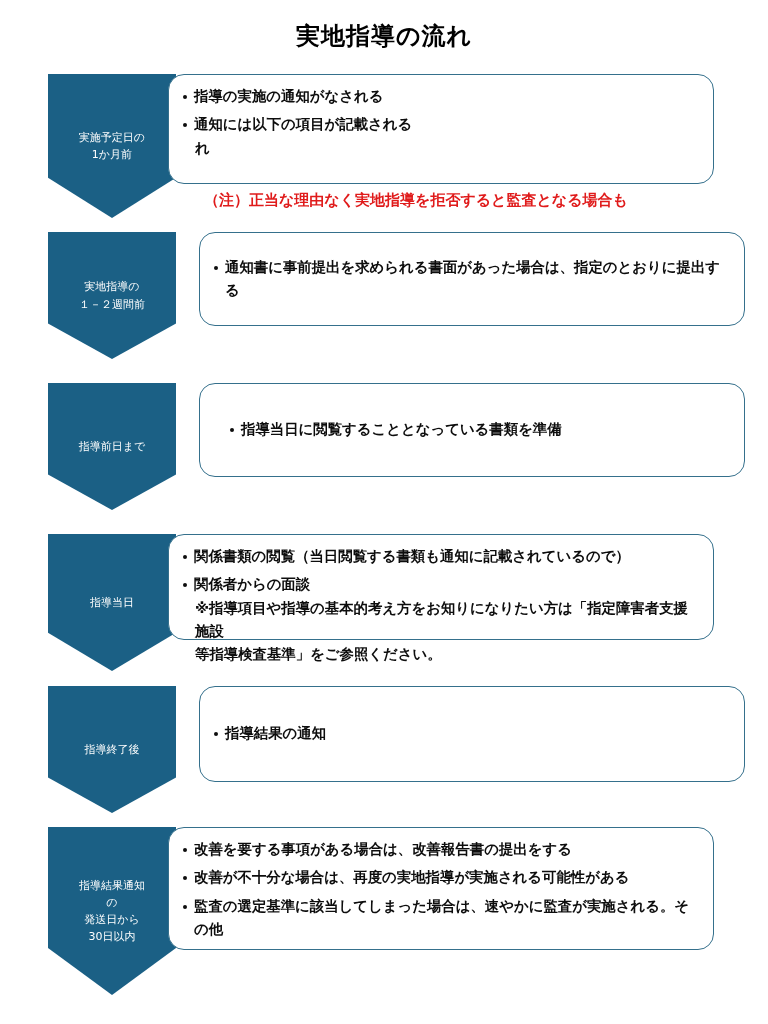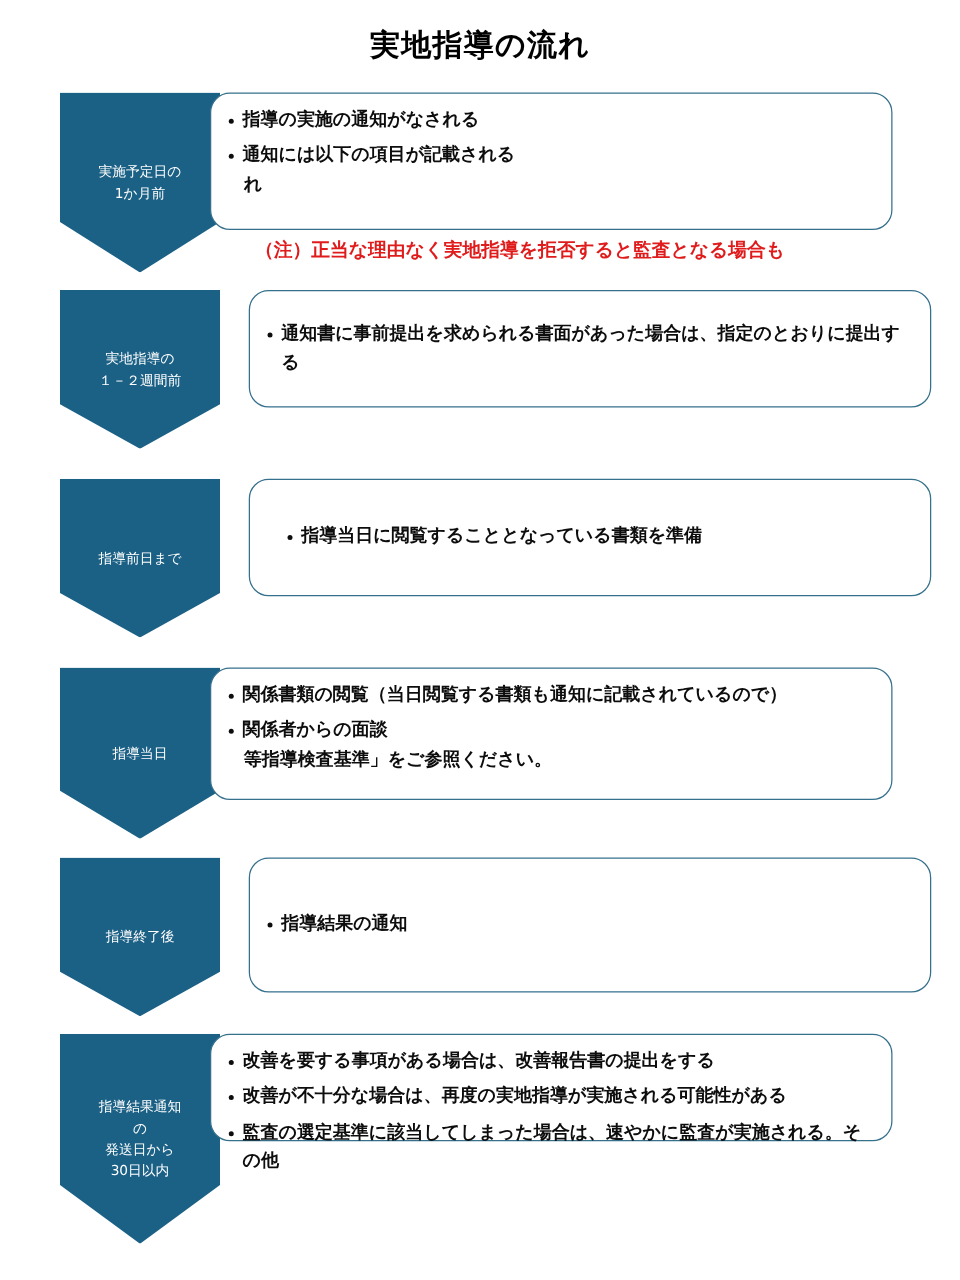--- a/index.html
+++ b/index.html
@@ -183,48 +183,49 @@
   <div class="row" style="top:534px;">
     <div class="arrow" style="top:0; height:137px;">
       <div class="arrow-inner">
         <div>指導当日</div>
       </div>
     </div>
     <div class="box" style="top:0; height:106px;">
       <div class="box-inner">
         <p class="bullet-line">関係書類の閲覧（当日閲覧する書類も通知に記載されているので）</p>
         <p class="bullet-line" style="margin-bottom:0;">関係者からの面談</p>
+        <p class="sub-line">※指導項目や指導の基本的考え方をお知りになりたい方は「指定障害者支援施設</p>
         <p class="cont-line">等指導検査基準」をご参照ください。</p>
       </div>
     </div>
   </div>
 
   <div class="row" style="top:686px;">
     <div class="arrow" style="top:0; height:127px;">
       <div class="arrow-inner">
         <div>指導終了後</div>
       </div>
     </div>
-    <div class="box vcenter" style="top:0; height:108px;">
+    <div class="box vcenter" style="top:0; height:96px;">
       <div class="box-inner" style="width:100%;">
         <p class="bullet-line">指導結果の通知</p>
       </div>
     </div>
   </div>
 
   <div class="row" style="top:827px;">
     <div class="arrow" style="top:0; height:168px;">
       <div class="arrow-inner">
         <div>指導結果通知</div>
         <div>の</div>
         <div>発送日から</div>
         <div>30日以内</div>
       </div>
     </div>
-    <div class="box" style="top:0; height:86px;">
+    <div class="box" style="top:0; height:123px;">
       <div class="box-inner">
         <p class="bullet-line">改善を要する事項がある場合は、改善報告書の提出をする</p>
         <p class="bullet-line">改善が不十分な場合は、再度の実地指導が実施される可能性がある</p>
         <p class="bullet-line" style="margin-bottom:0;">監査の選定基準に該当してしまった場合は、速やかに監査が実施される。その他</p>
       </div>
     </div>
   </div>
 
 </div>
 

